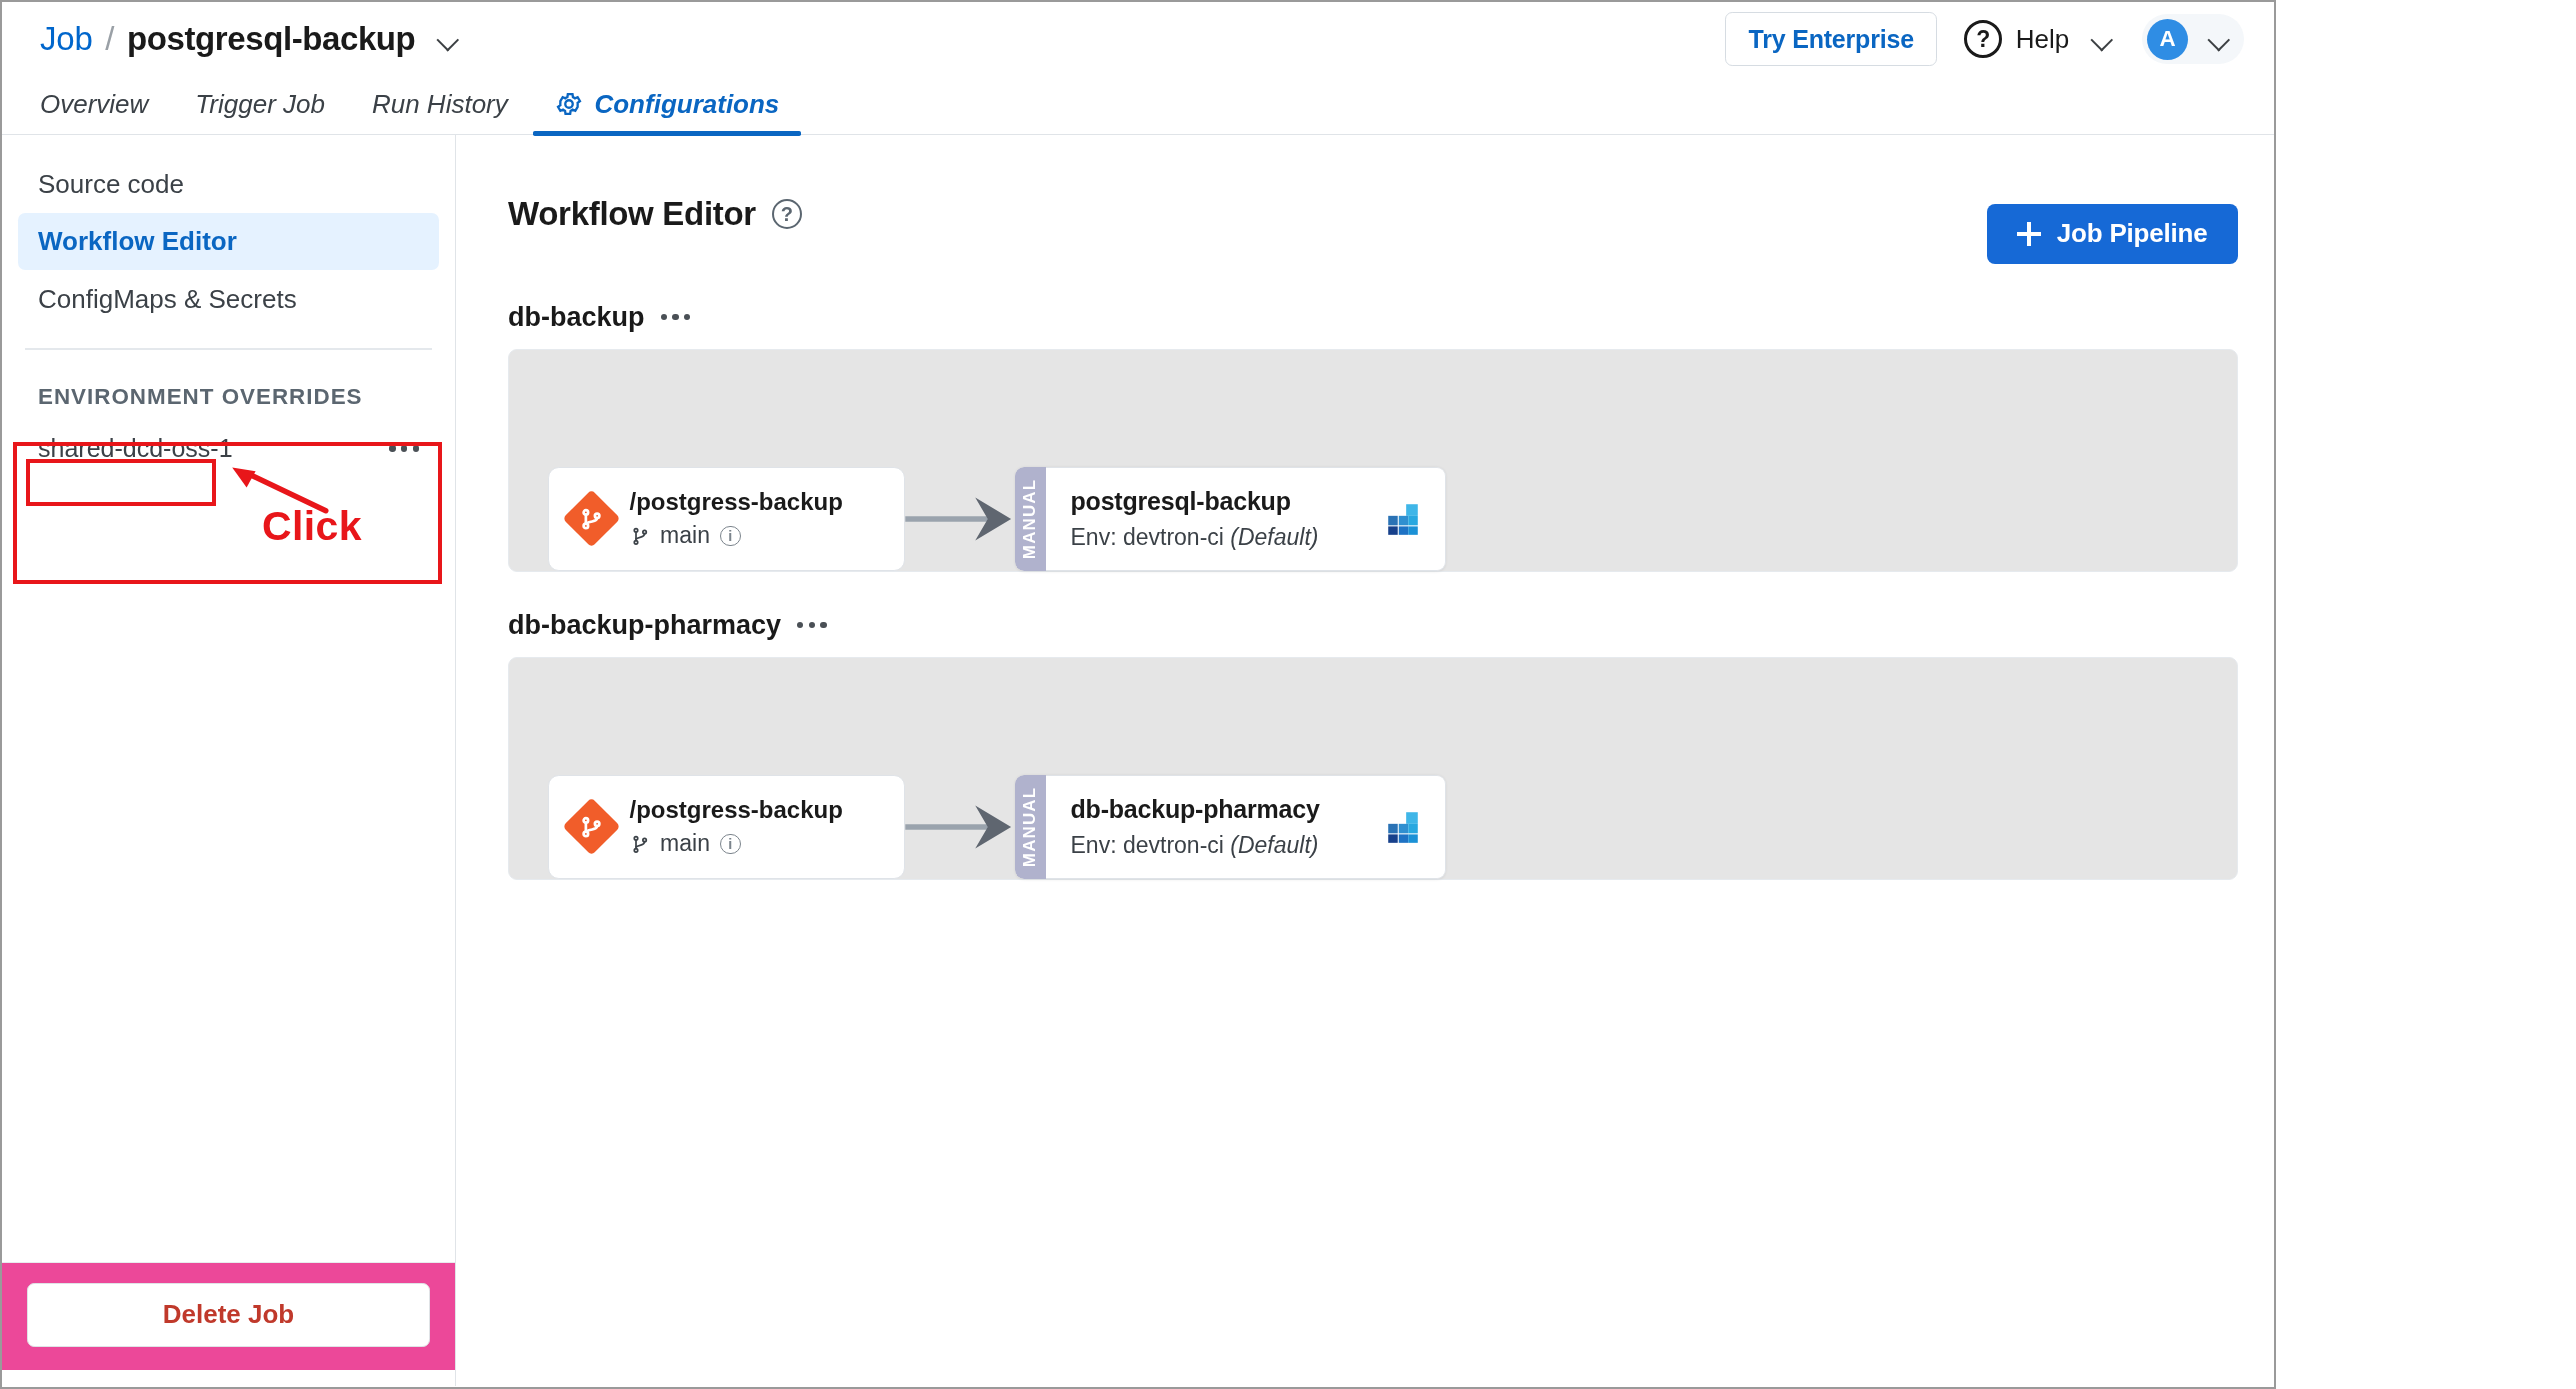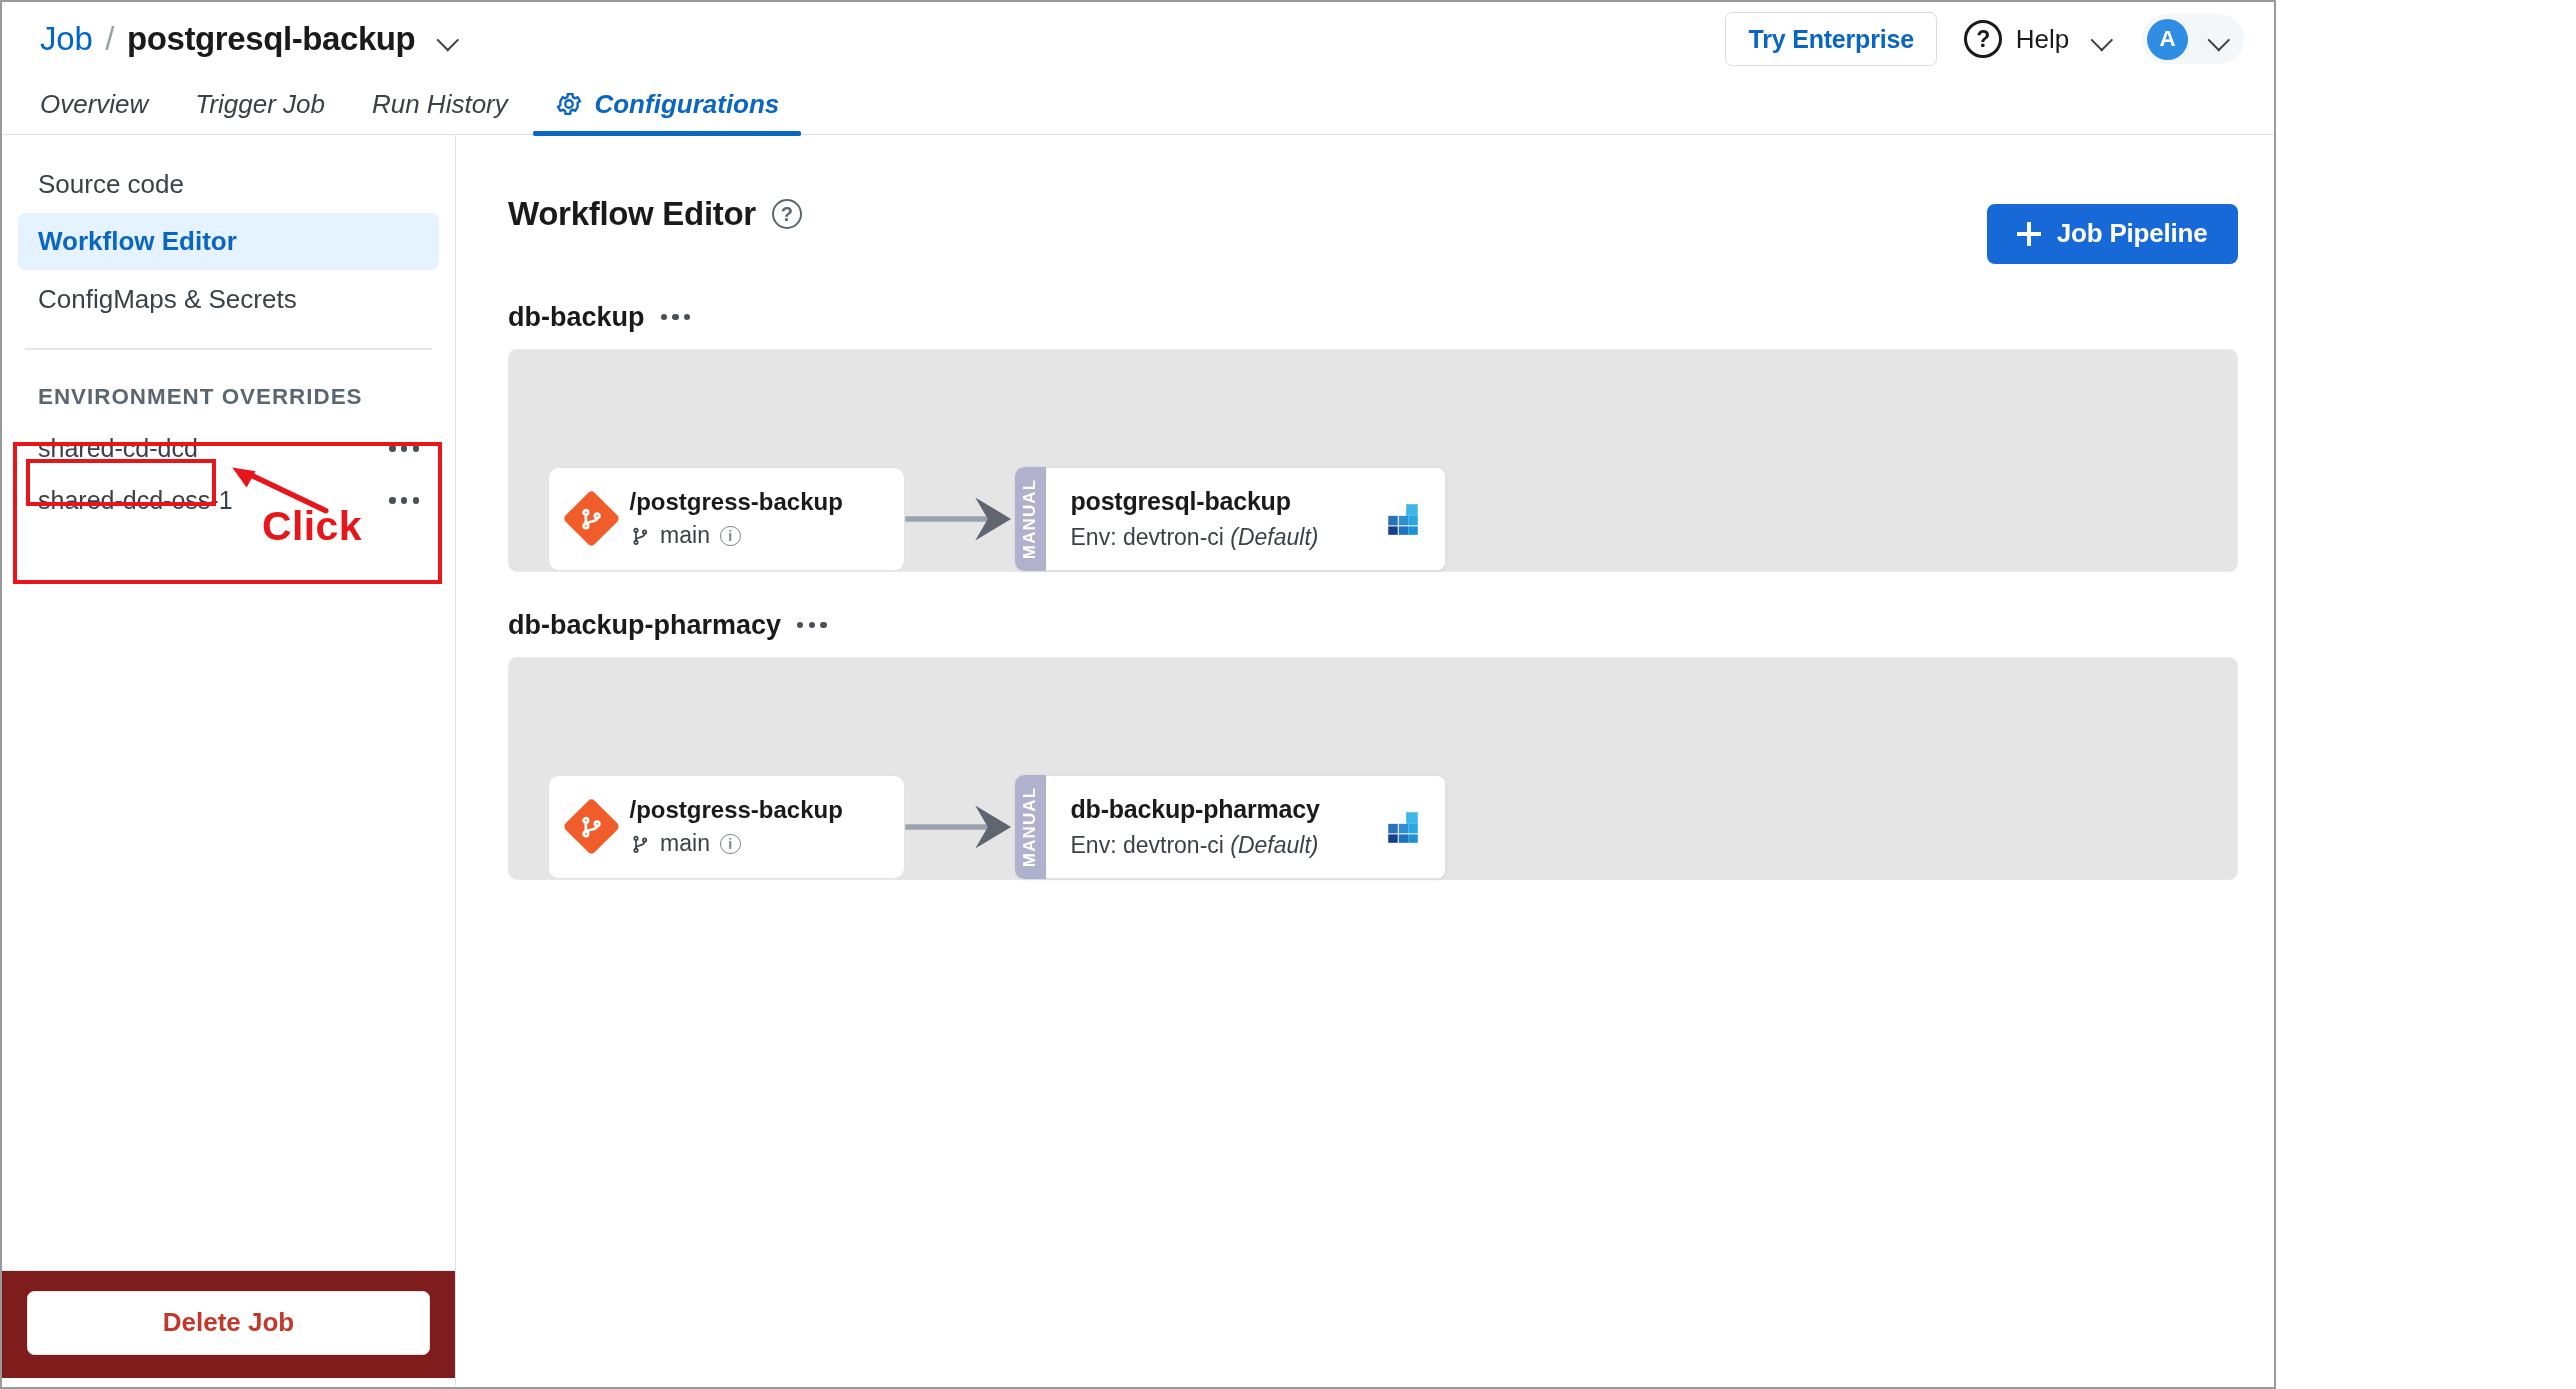--- a/index.html
+++ b/index.html
@@ -238,24 +238,24 @@
   }
   .dots span {
     width: 6.3px; height: 6.3px;
     border-radius: 50%;
     background: #4a5056;
     display: block;
   }
 
   .delete-wrap {
     position: absolute;
-    left: 0; right: 0; bottom: 8px;
+    left: 0; right: 0; bottom: 16px;
     padding: 20px 25px 23px 25px;
     border-top: 1.8px solid #e8ebee;
-    background: #7f1d1d;
+    background: #ec4899;
   }
   .delete-btn {
     width: 100%;
     text-align: center;
     font-size: 26px;
     font-weight: 700;
     color: #c0392b;
     border: 1.8px solid #dfe3e6;
     border-radius: 7.2px;
     padding: 15.3px 0;
@@ -555,28 +555,20 @@
       <div class="side-item">
         <span>ConfigMaps &amp; Secrets</span>
       </div>
 
       <div class="side-divider"></div>
 
       <div class="section-label">ENVIRONMENT OVERRIDES</div>
 
 
       <div class="env-list">
-        <div class="env-row">
-          <span class="env-name">shared-cd-dcd</span>
-          <span class="dots">
-              <span></span>
-              <span></span>
-              <span></span>
-            </span>
-        </div>
         <div class="env-row">
           <span class="env-name">shared-dcd-oss-1</span>
           <span class="dots">
               <span></span>
               <span></span>
               <span></span>
             </span>
         </div>
       </div>
 

